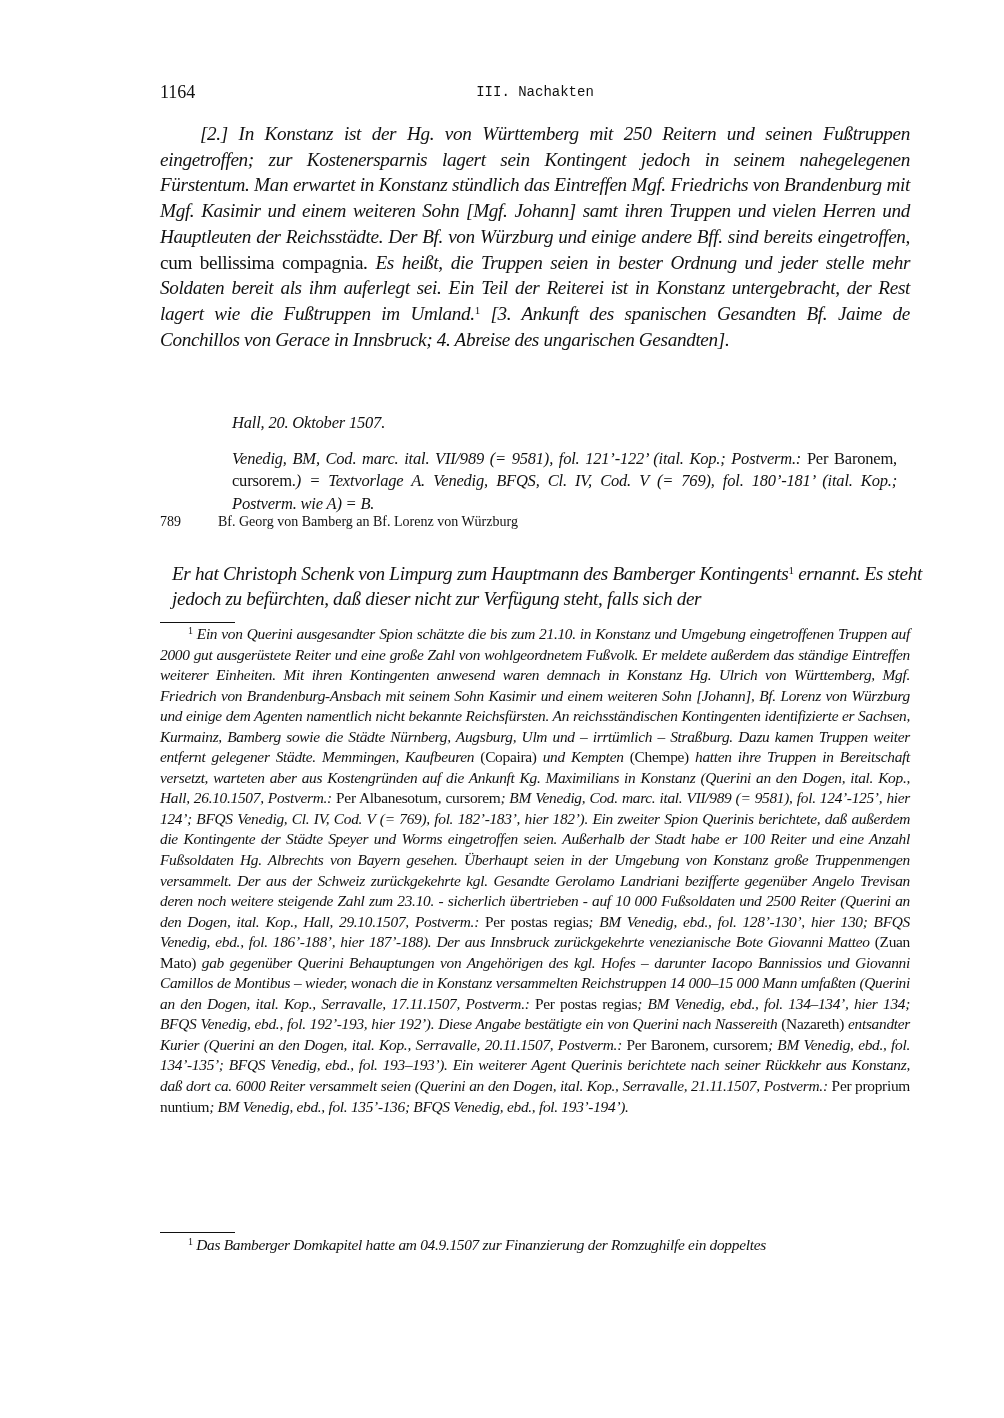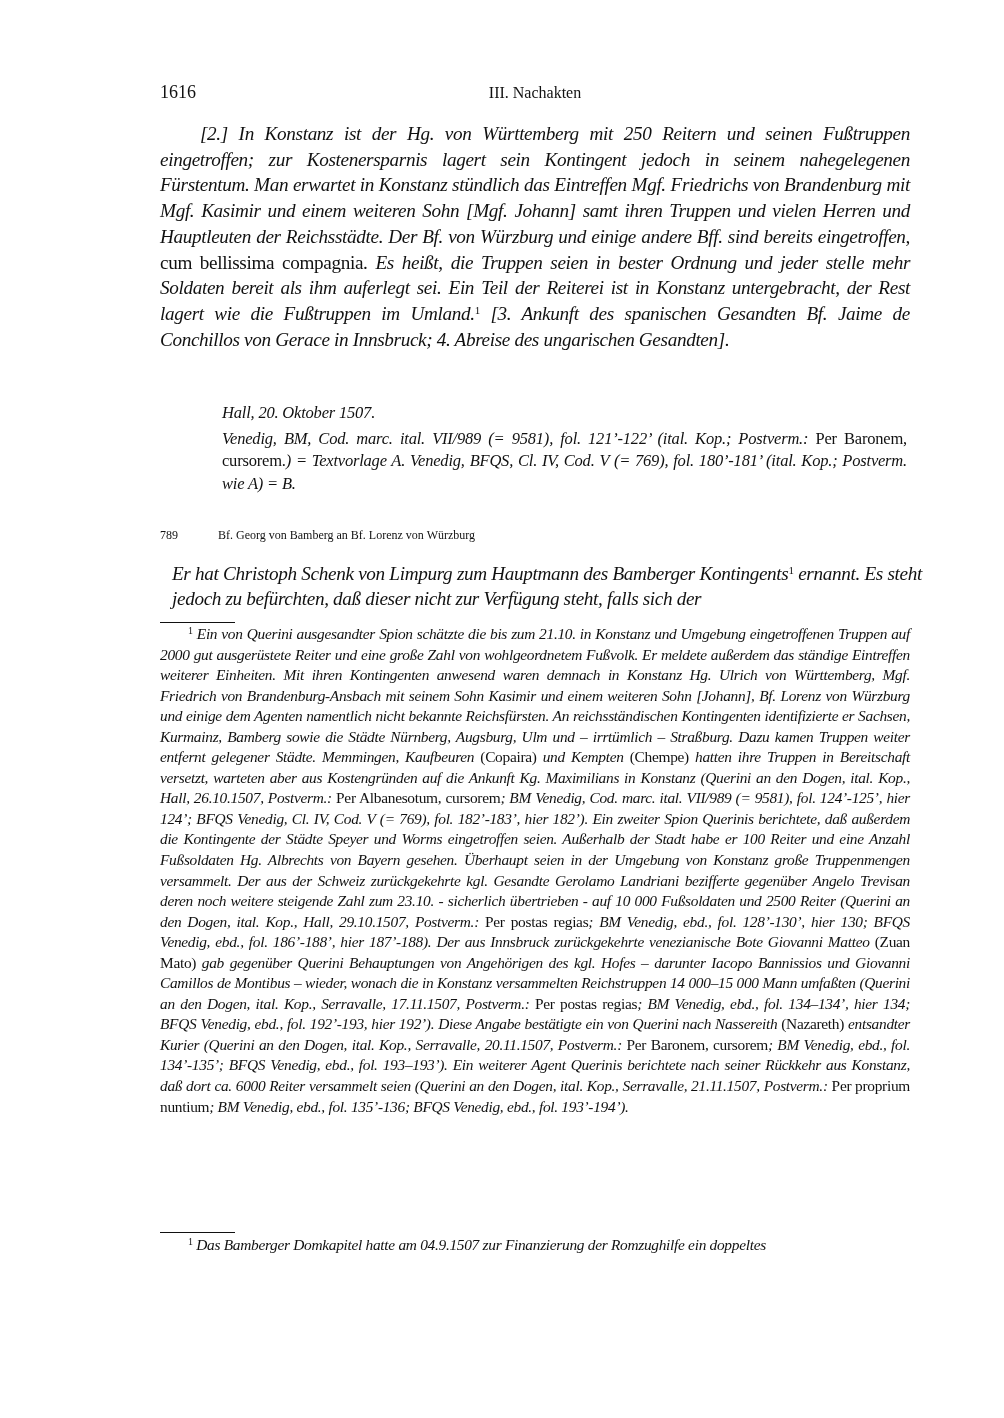--- a/index.html
+++ b/index.html
@@ -1,40 +1,40 @@
 <!DOCTYPE html>
 <html><head>
 <meta charset="utf-8">
 <style>
   html, body { margin:0; padding:0; background:#ffffff; }
   body { width:1004px; height:1418px; position:relative; overflow:hidden; color:#111; font-family:"Liberation Serif","DejaVu Serif",serif; }
   .runhead { position:absolute; top:82px; left:160px; width:750px; height:24px; font-size:18px; }
   .runhead .pno { position:absolute; left:0; top:0; }
-  .runhead .rtitle { position:absolute; left:0; width:100%; text-align:center; top:2px; font-size:16px; }
+  .runhead .rtitle { position:absolute; left:0; width:100%; text-align:center; top:2px; font-size:14px;font-family:Liberation Mono, monospace; }
   .body { position:absolute; top:121px; left:160px; width:750px; font-size:19.2px; line-height:25.7px; text-align:justify; font-style:italic; letter-spacing:-0.35px; word-spacing:0px; }
   .body .up { font-style:normal;font-family:Liberation Serif, serif; }
   .body p { margin:0; text-indent:40px; }
   sup { font-size:11px; vertical-align:6px; line-height:0; font-style:normal; }
   .dateline { position:absolute; top:399px; left:219px; width:691px; font-size:16.5px; line-height:22.6px; font-style:italic; text-align:justify; letter-spacing:-0.2px; }
   .dateline .up { font-style:normal; }
-  .dateline div { margin:3px; }
-  .heading { position:absolute; top:528px; left:160px; width:750px; font-size:12px; font-weight:normal; }
+  .dateline div { margin:13px; }
+  .heading { position:absolute; top:514px; left:160px; width:750px; font-size:14px; font-weight:normal; }
   .heading .num { display:inline-block; width:58px; }
   .regest { position:absolute; top:561px; left:172px; width:750px; font-size:19.2px; line-height:25.3px; font-style:italic; text-align:justify; letter-spacing:-0.35px; }
   .fnrule { position:absolute; left:160px; width:75px; height:0; border-top:1.2px solid #111; }
   .fn { position:absolute; left:160px; width:750px; font-size:15.4px; line-height:20.55px; font-style:italic; text-align:justify; letter-spacing:-0.3px; }
   .fn .up { font-style:normal;font-family:Liberation Serif, serif; }
   .fn p { margin:0; text-indent:28px; }
   .fn sup { font-size:10px; vertical-align:5px; }
 </style>
 </head>
 <body>
 
 <div class="runhead">
-  <span class="pno">1616</span>
+  <span class="pno">1164</span>
   <span class="rtitle">III. Nachakten</span>
 </div>
 
 <div class="body">
   <p><span>[2.] In Konstanz ist der Hg. von Württemberg mit 250 Reitern und seinen Fußtruppen eingetroffen; zur Kostenersparnis lagert sein Kontingent jedoch in seinem nahegelegenen Fürstentum. Man erwartet in Konstanz stündlich das Eintreffen Mgf. Friedrichs von Brandenburg mit Mgf. Kasimir und einem weiteren Sohn [Mgf. Johann] samt ihren Truppen und vielen Herren und Hauptleuten der Reichsstädte. Der Bf. von Würzburg und einige andere Bff. sind bereits eingetroffen,</span><span class="up"> cum bellissima compagnia. </span><span>Es heißt, die Truppen seien in bester Ordnung und jeder stelle mehr Soldaten bereit als ihm auferlegt sei. Ein Teil der Reiterei ist in Konstanz untergebracht, der Rest lagert wie die Fußtruppen im Umland.</span><sup>1</sup><span> [3. Ankunft des spanischen Gesandten Bf. Jaime de Conchillos von Gerace in Innsbruck; 4. Abreise des ungarischen Gesandten].</span></p>
 </div>
 
 <div class="dateline">
   <div>Hall, 20. Oktober 1507.</div>
   <div><span>Venedig, BM, Cod. marc. ital. VII/989 (= 9581), fol. 121’-122’ (ital. Kop.; Postverm.:</span> <span class="up">Per Baronem, cursorem.</span><span>) = Textvorlage A. Venedig, BFQS, Cl. IV, Cod. V (= 769), fol. 180’-181’ (ital. Kop.; Postverm. wie A) = B.</span></div>

